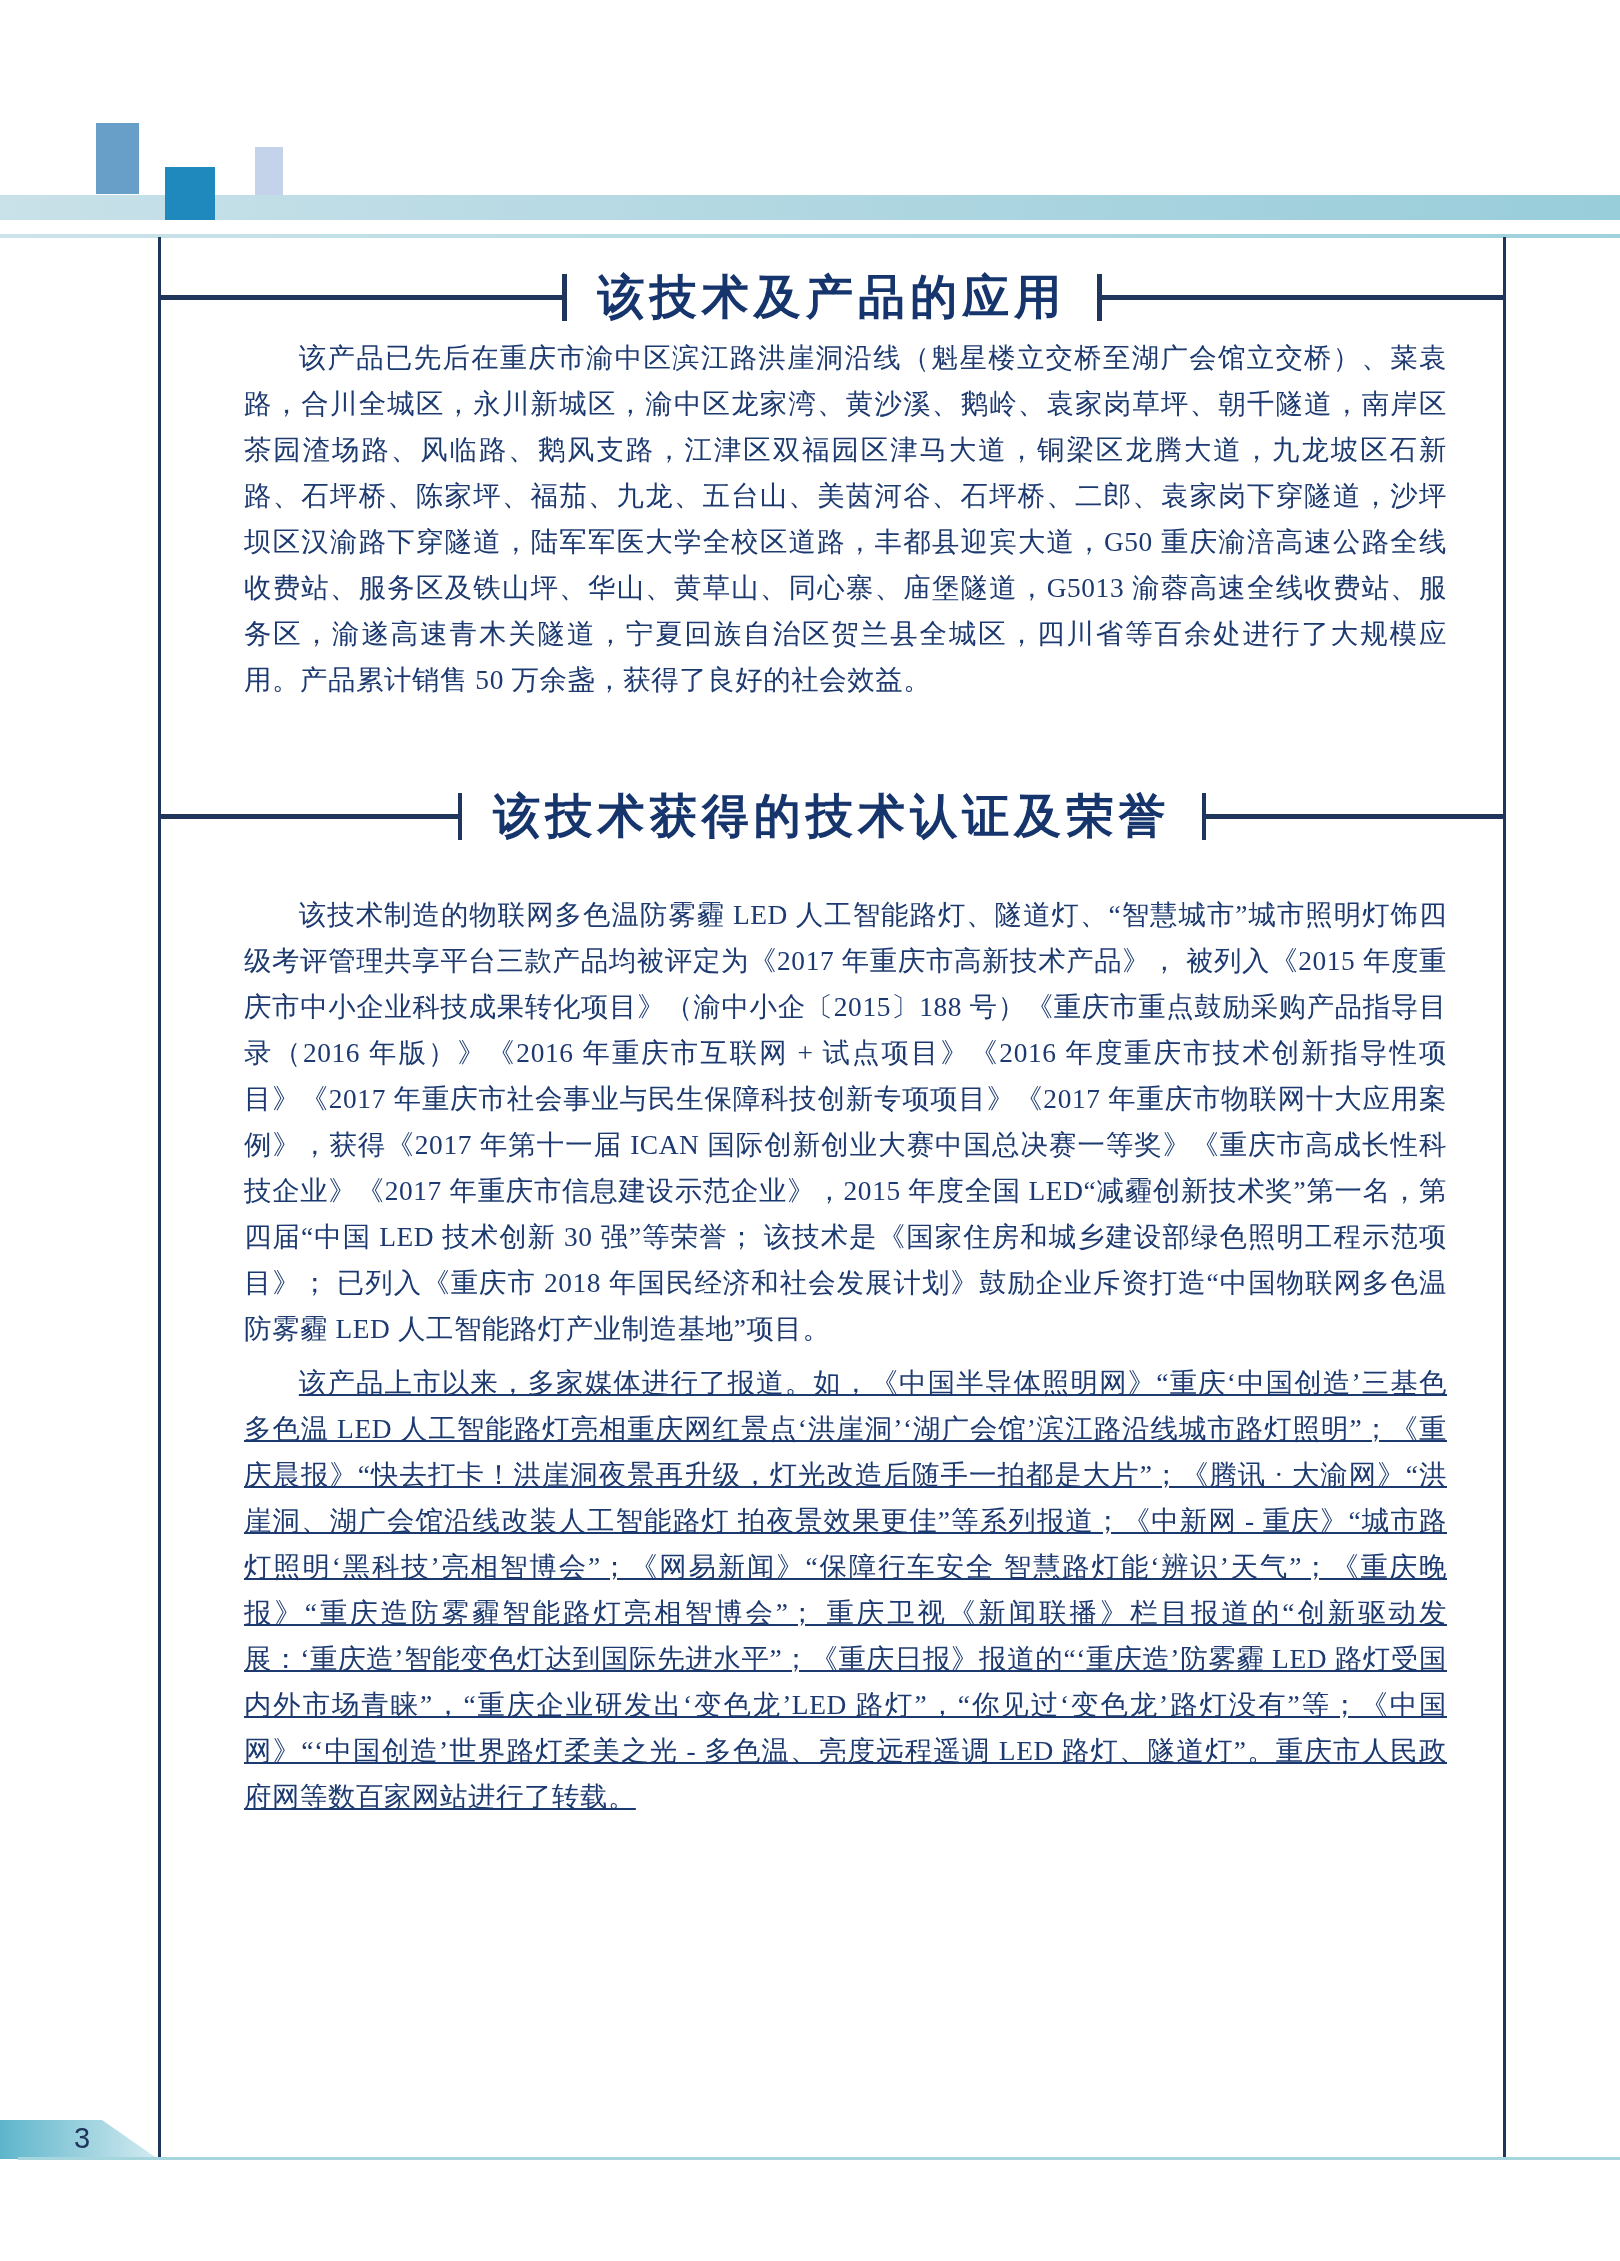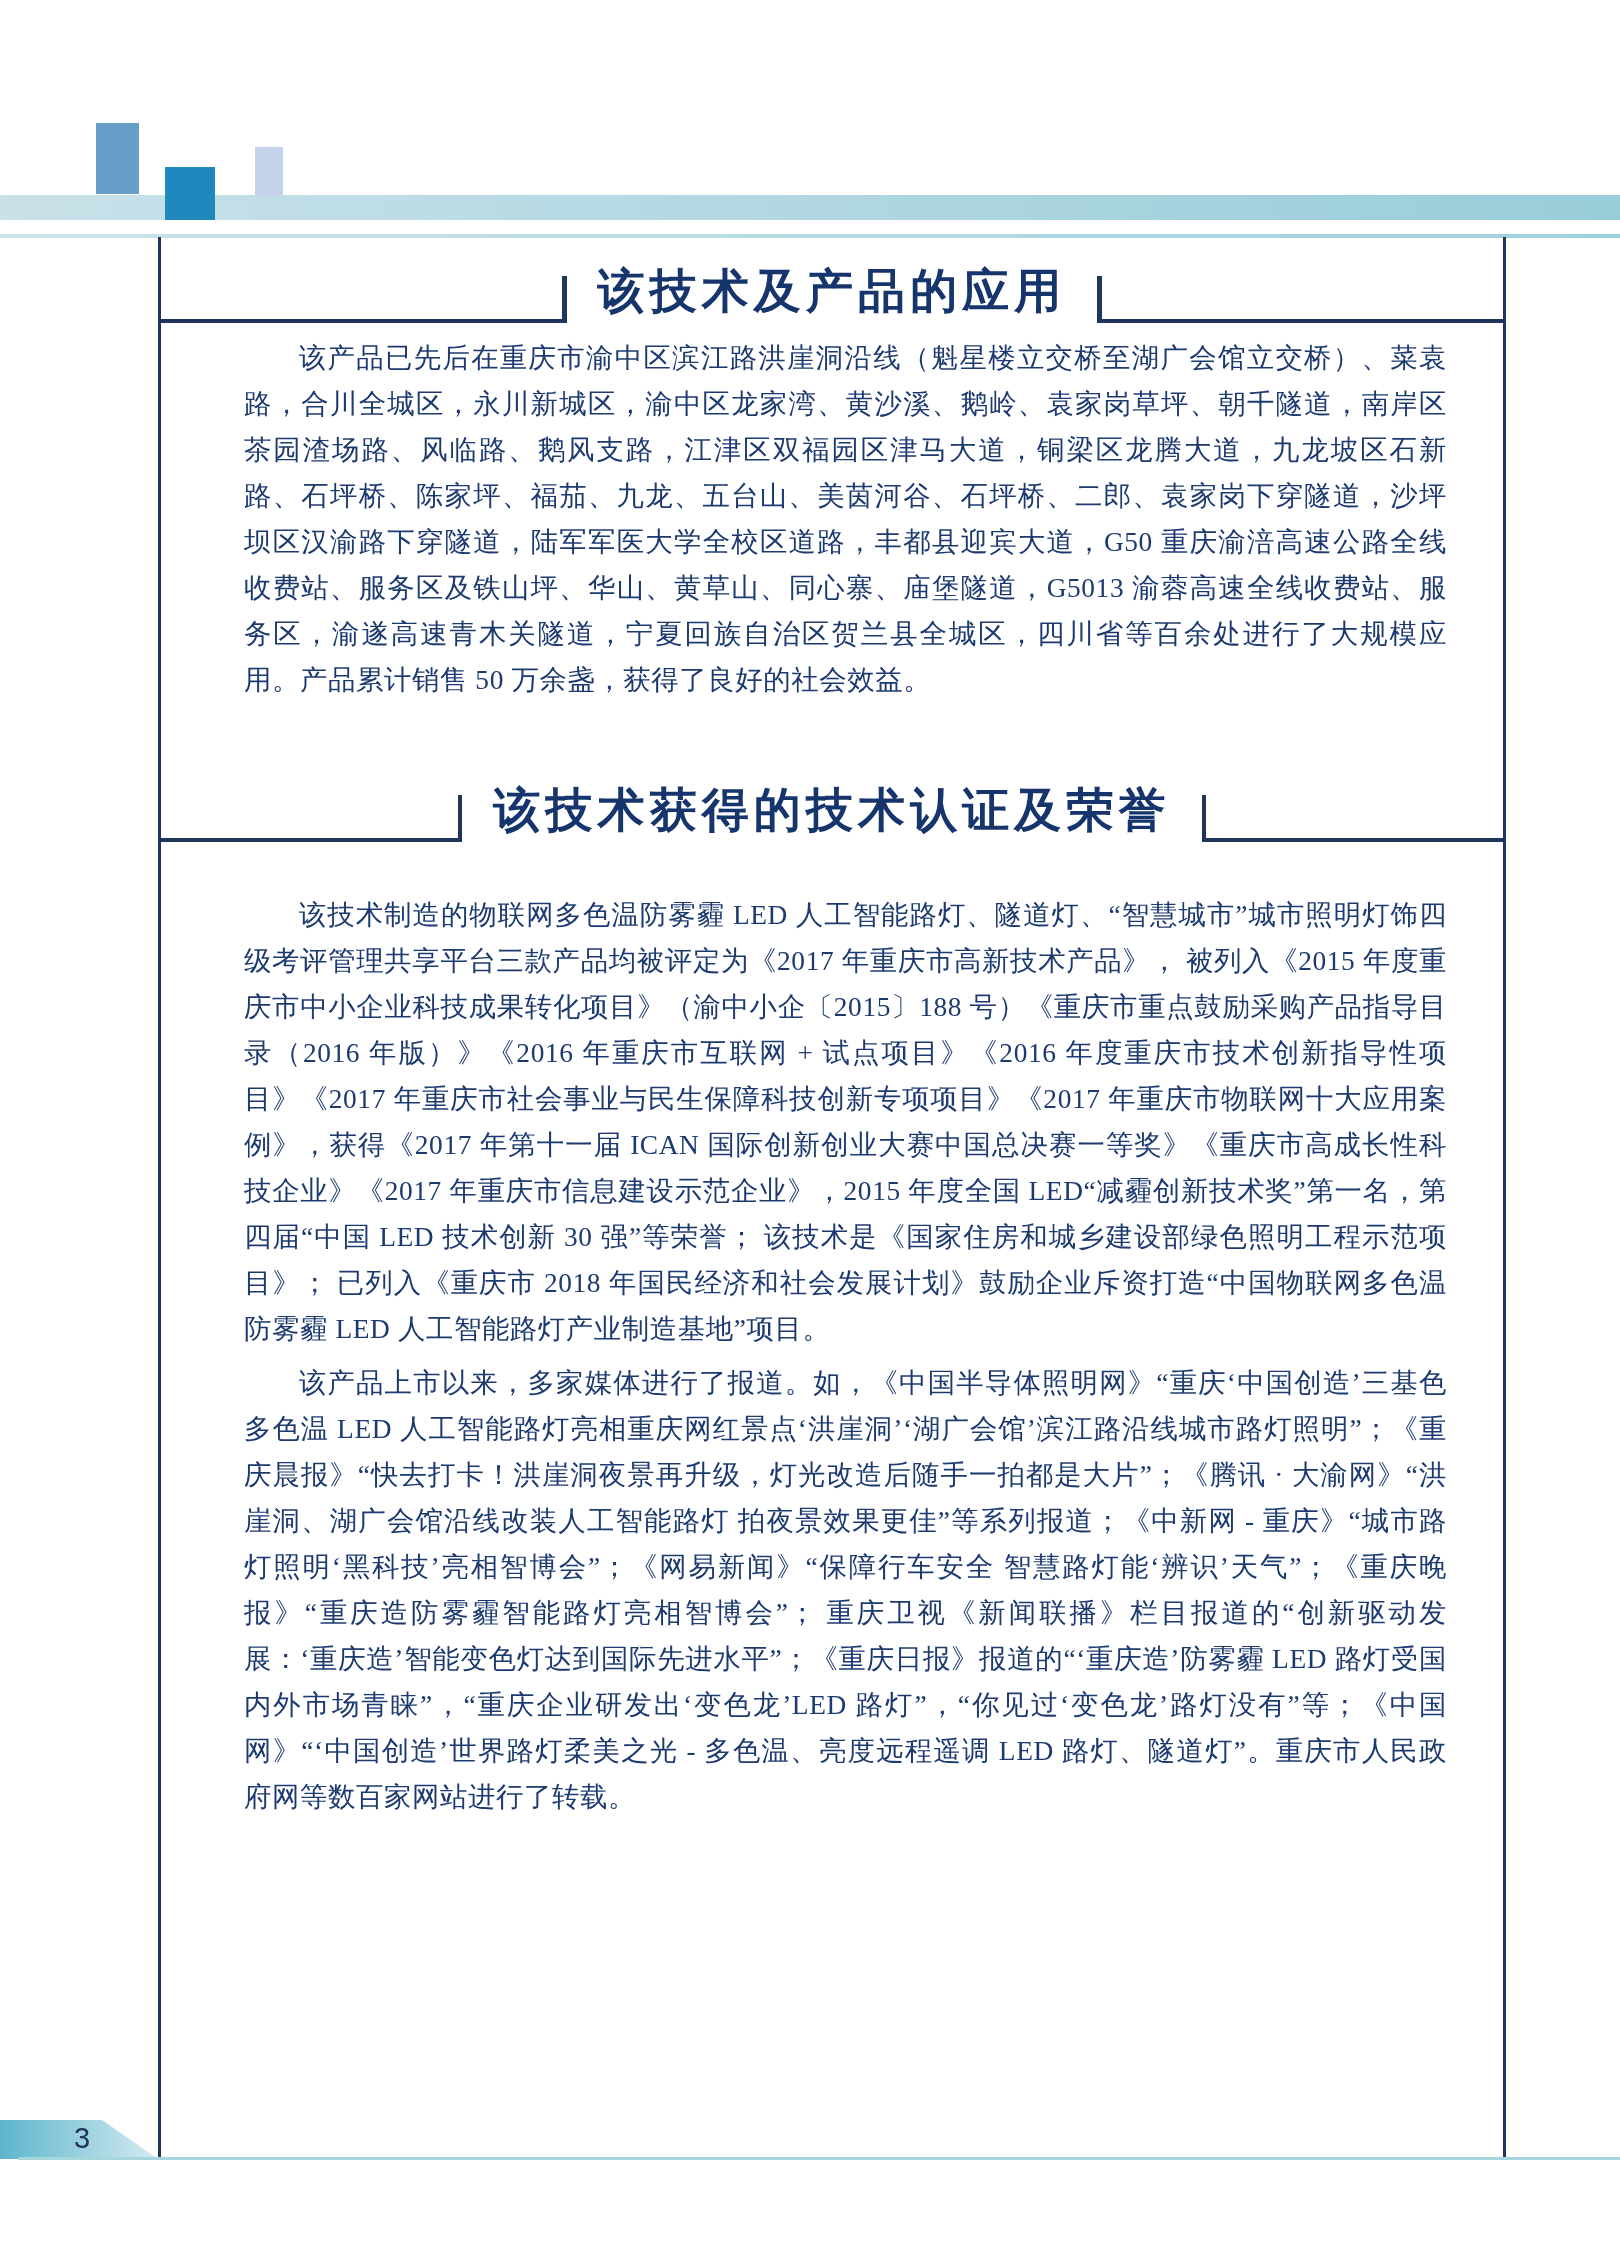--- a/index.html
+++ b/index.html
@@ -36,21 +36,21 @@
   .bar-pale{left:255px;top:147px;width:28px;height:48px;background:var(--bar-pale);}
 
   
   .content-frame{
     left:158px;top:237px;width:1342px;height:1921px;
     border-left:3.2px solid var(--navy);
     border-right:3.2px solid var(--navy);
   }
 
   
-  .heading{display:flex;align-items:flex-end;height:51px;}
+  .heading{display:flex;align-items:center;height:51px;}
   .heading .rule{flex:1;height:4.5px;background:var(--navy);}
   .heading .tick{width:4.5px;height:47px;background:var(--navy);}
   .heading .title{
     margin:0 31px;
     font-family:"Liberation Sans","DejaVu Sans",sans-serif;
     font-weight:bold;
     font-size:47px;
     letter-spacing:5.1px;
     color:var(--title);
     white-space:nowrap;
@@ -64,21 +64,21 @@
     font-size:27.4px;
     line-height:46px;
     letter-spacing:0.6px;
     color:var(--text);
     text-align:justify;
     text-indent:2em;
   }
   .para-1{margin-top:31px;}
   .para-2{margin-top:12px;}
   .para-3{margin-top:50px;}
-  .para-4{margin-top:7.7px;}
+  .para-4{margin-top:7.7px;text-decoration:underline;}
 
   
   .footer-tab{
     left:0;top:2120px;width:158px;height:39px;
     background:linear-gradient(to right,var(--tab1),var(--tab2));
     clip-path:polygon(0 0,102px 0,158px 39px,0 39px);
   }
   .page-num{
     position:absolute;left:63px;top:0;
     width:38px;height:37px;line-height:37px;

